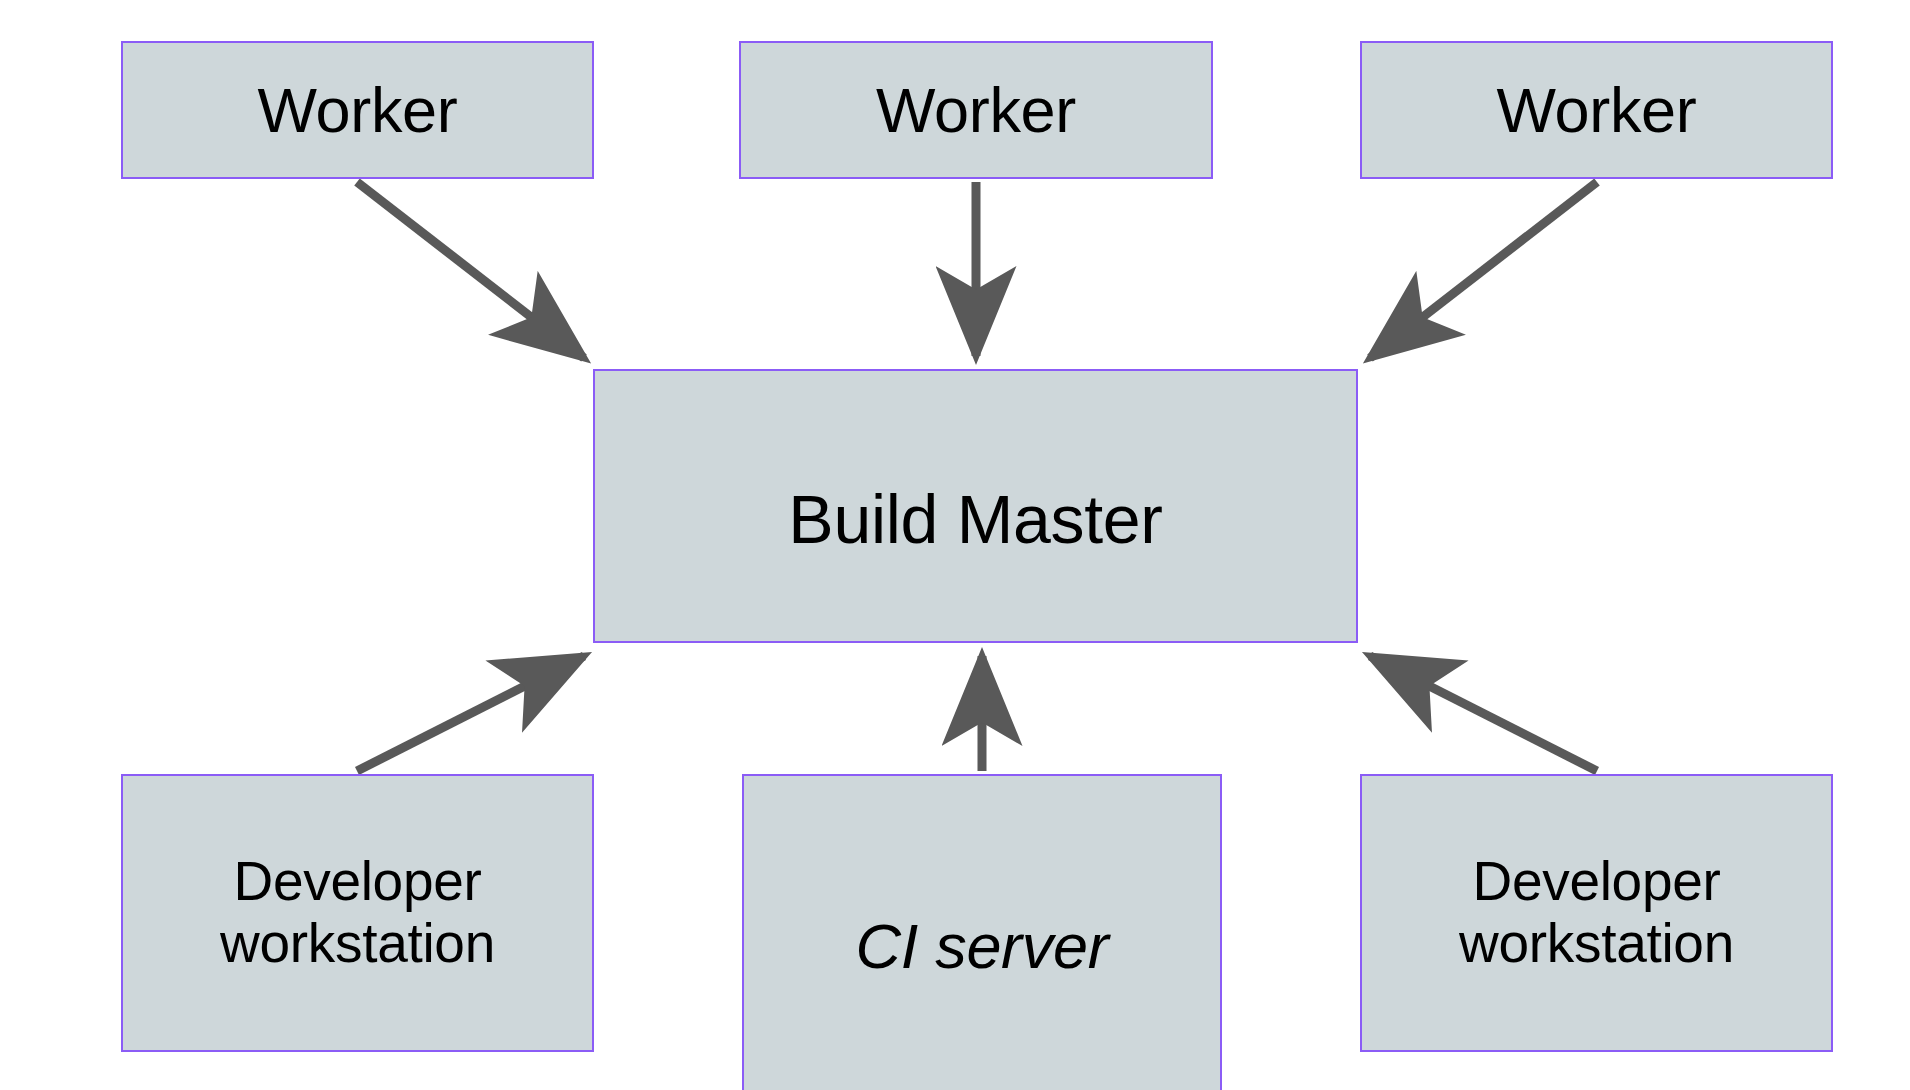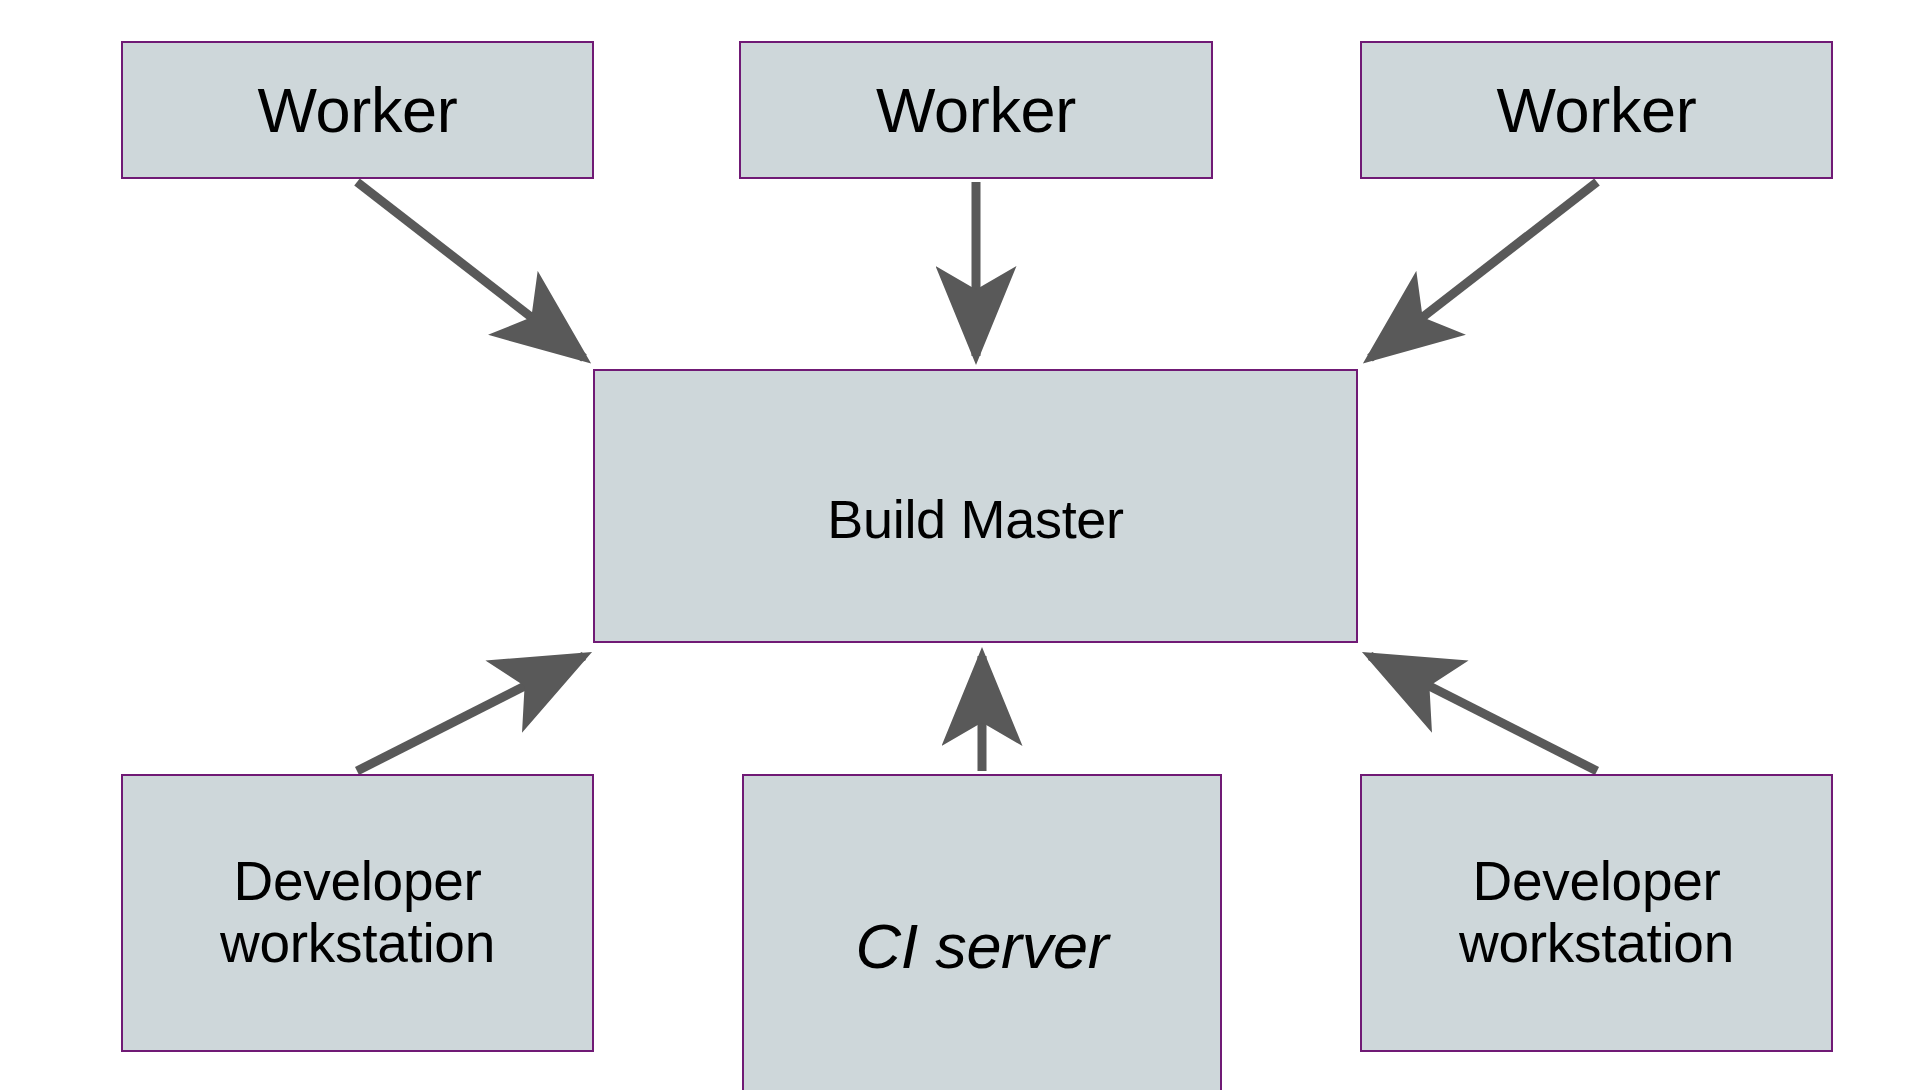--- a/index.html
+++ b/index.html
@@ -23,35 +23,35 @@
     left: 0;
     top: 0;
     width: 1910px;
     height: 1090px;
     pointer-events: none;
   }
   .node {
     position: absolute;
     box-sizing: border-box;
     background: #ced7da;
-    border: 2px solid #701a75;
+    border: 2px solid #8b5cf6;
     display: flex;
     align-items: center;
     justify-content: center;
     text-align: center;
   }
   .node-label {
     color: #000000;
     font-weight: 400;
     line-height: 1.12;
     letter-spacing: -0.3px;
     white-space: pre-line;
   }
   .node-worker .node-label { font-size: 63px; }
-  .node-master .node-label { font-size: 54px; margin-top: 27px; }
+  .node-master .node-label { font-size: 68px; margin-top: 27px; }
   .node-ci .node-label { font-size: 63px; }
   .node-dev .node-label { font-size: 55px; }
 
   
   #node-worker-1 { left: 121px;  top: 41px;  width: 473px; height: 138px; }
   #node-worker-2 { left: 739px;  top: 41px;  width: 474px; height: 138px; }
   #node-worker-3 { left: 1360px; top: 41px;  width: 473px; height: 138px; }
   #node-build-master { left: 593px; top: 369px; width: 765px; height: 274px; }
   #node-dev-1 { left: 121px;  top: 774px; width: 473px; height: 278px; }
   #node-ci-server { left: 742px; top: 774px; width: 480px; height: 344px; font-style: italic; }

